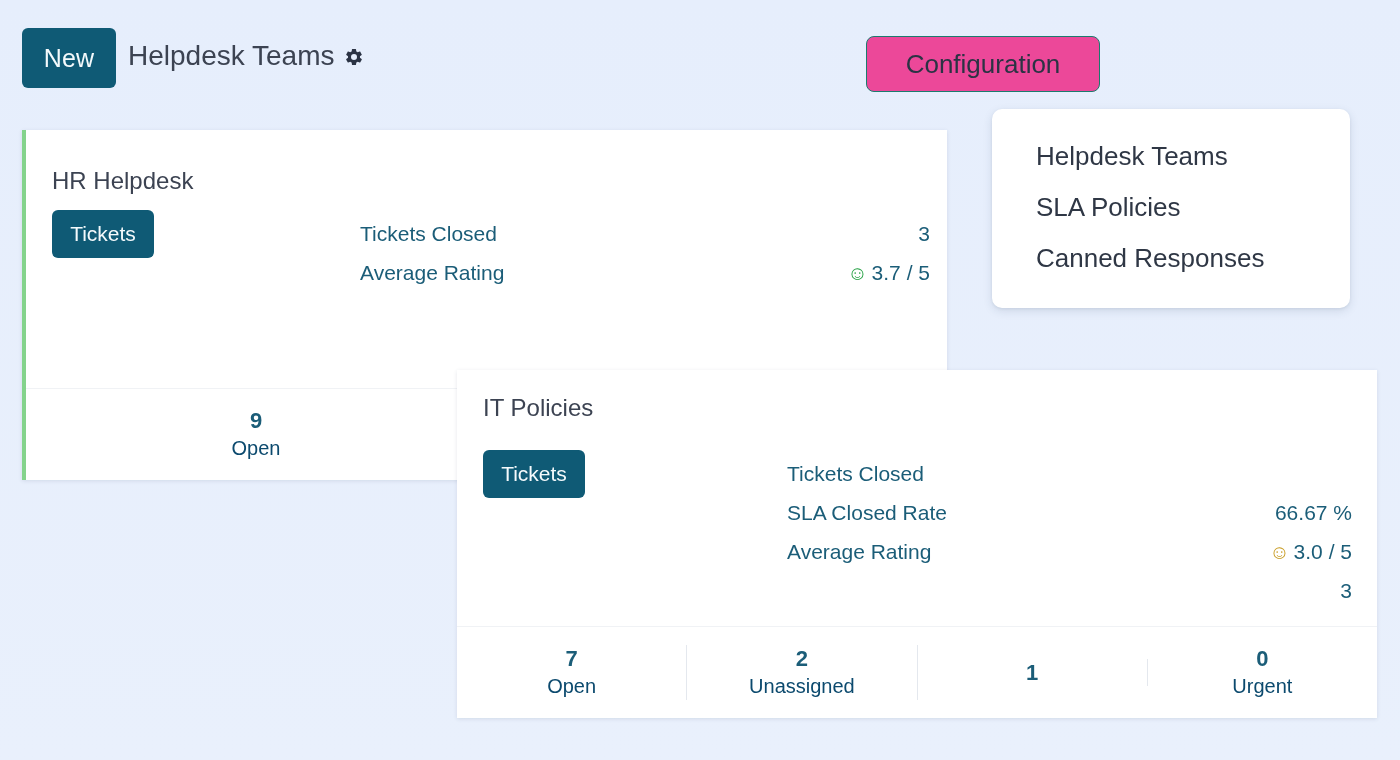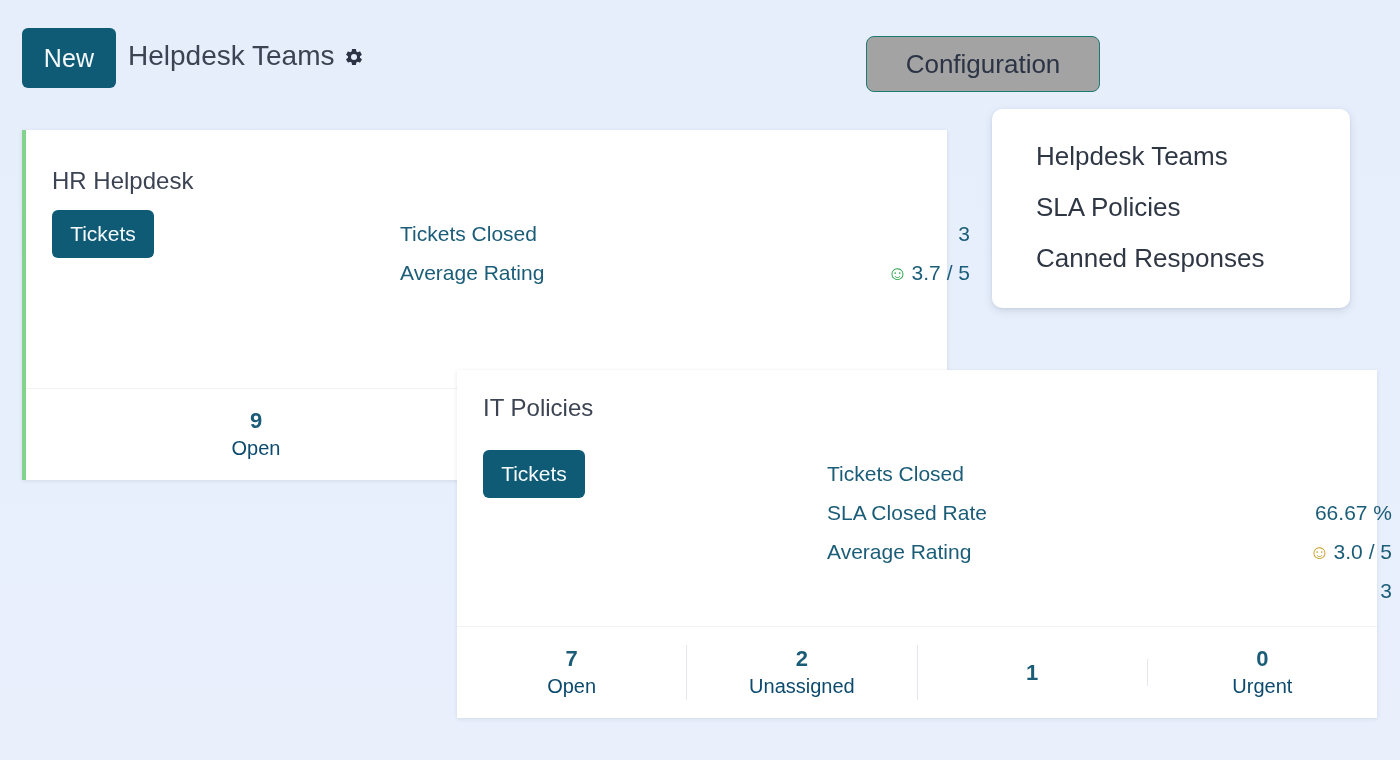--- a/index.html
+++ b/index.html
@@ -53,21 +53,21 @@
     font-size: 21px;
     cursor: pointer;
     position: relative; top: 1px;
   }
 
   .btn-config {
     position: absolute;
     right: 48px; top: 36px;
     min-width: 234px; height: 56px;
     padding: 0 22px;
-    background: #a3a3a3;
+    background: #ec4899;
     border: 1.5px solid #1c7a6e;
     border-radius: 8px;
     color: #2b3344;
     font-size: 26px;
     font-family: "Liberation Sans", sans-serif;
     cursor: pointer;
     display: flex; align-items: center; justify-content: center;
   }
 
   
@@ -131,21 +131,20 @@
   }
   .card-hr .btn-tickets { left: 26px; top: 80px; width: 102px; height: 48px; }
   .card-it .btn-tickets { left: 26px; top: 80px; width: 102px; height: 48px; }
 
   
   .metrics {
     position: absolute;
     display: flex;
     font-size: 21px;
     color: #1b5d78;
-    margin-left: 40px;
   }
   .card-hr .metrics { left: 334px; top: 84px; width: 570px; }
   .card-it .metrics { left: 330px; top: 84px; width: 565px; }
 
   .metric-labels { flex: 1 1 auto; }
   .metric-values { flex: 0 0 auto; text-align: right; min-width: 150px; }
 
   .metric-label, .metric-value {
     height: 39px;
     line-height: 39px;

